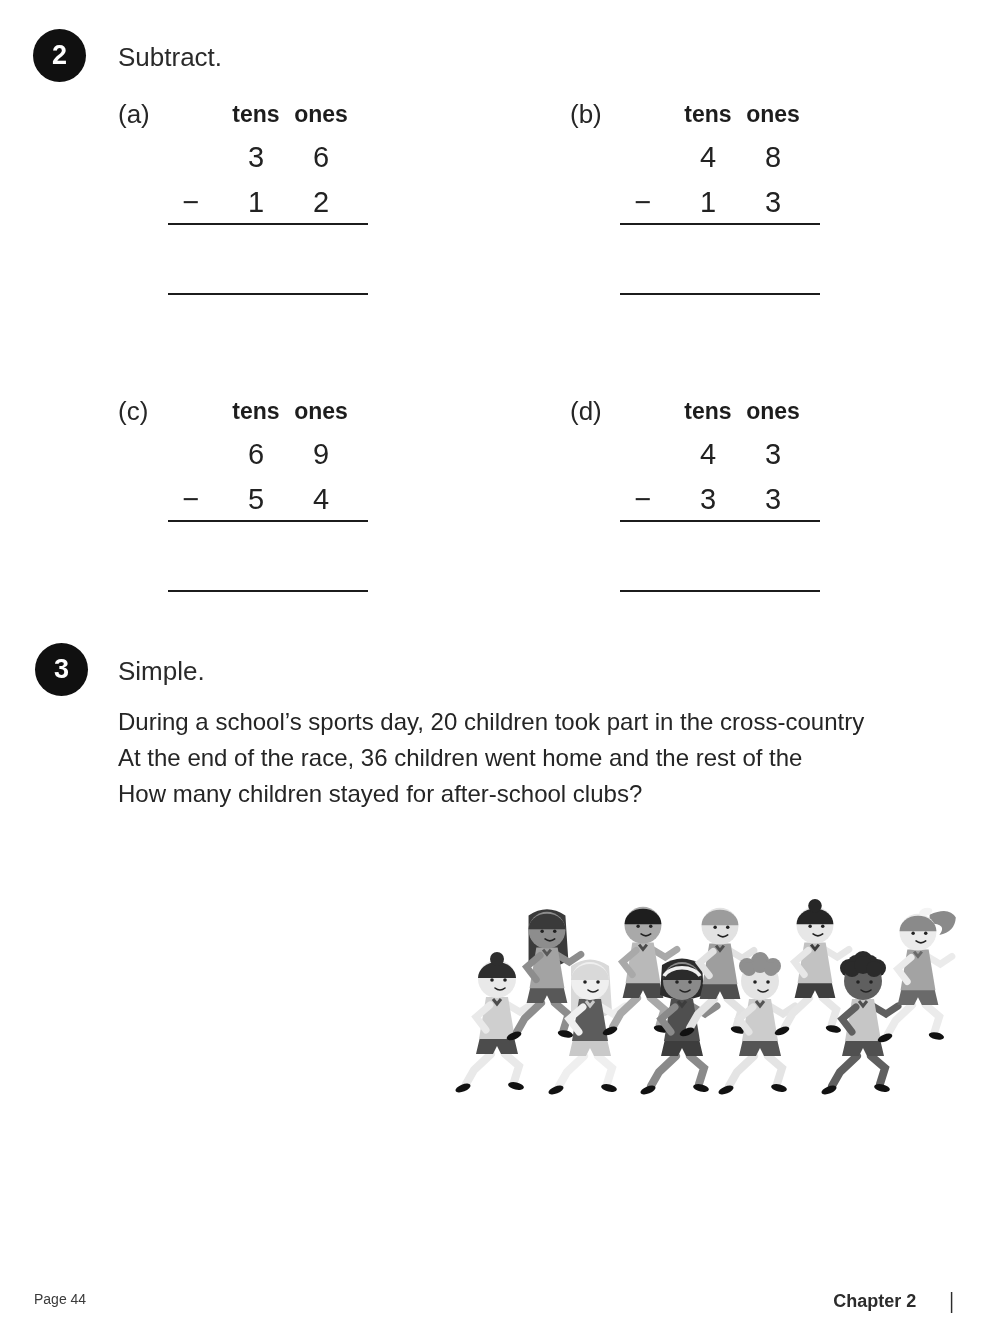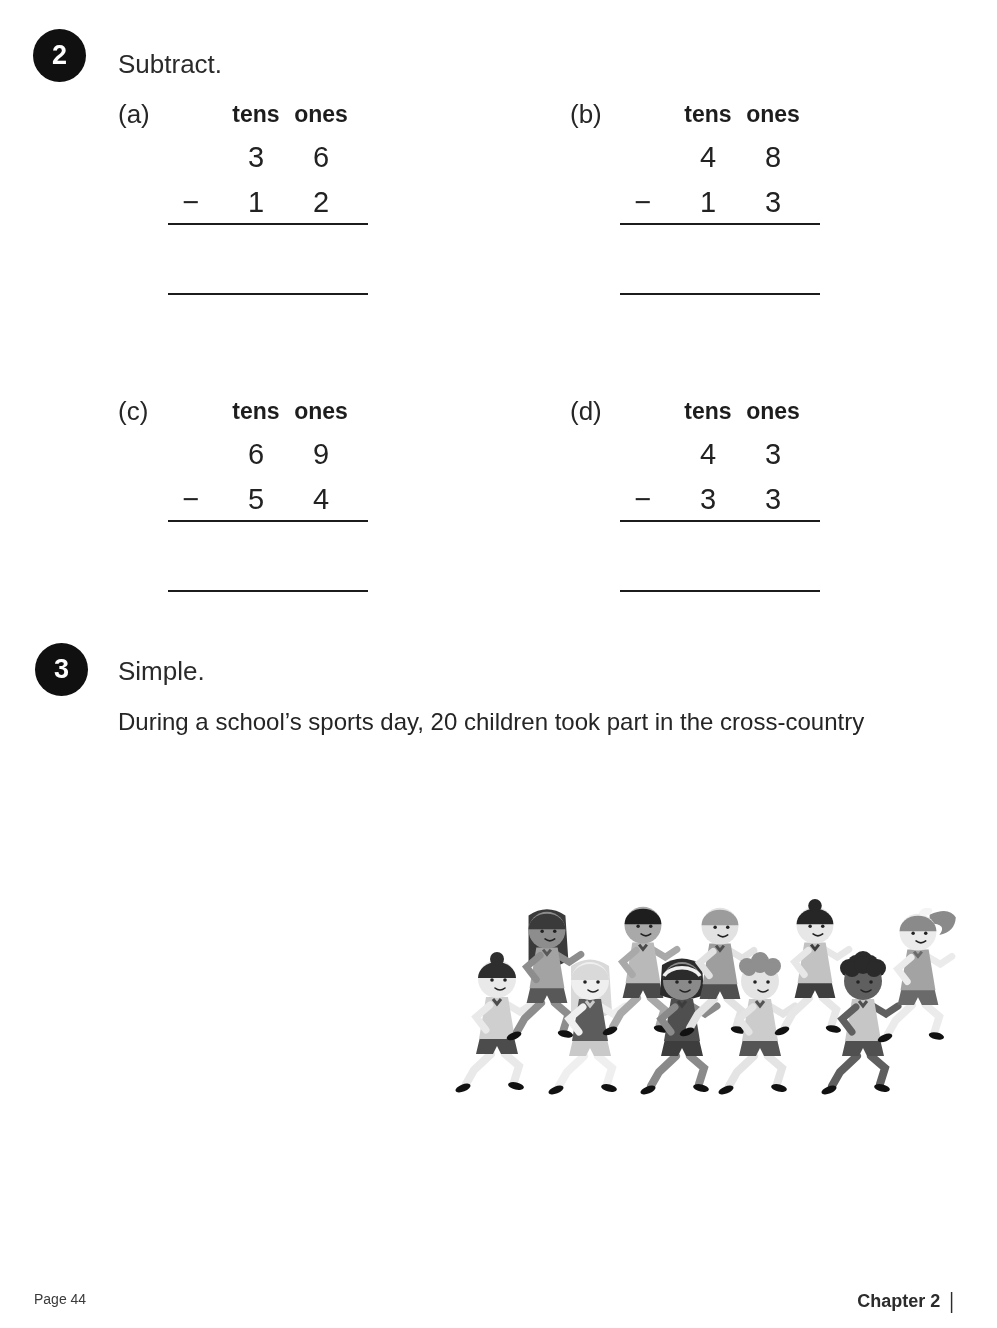--- a/index.html
+++ b/index.html
@@ -18,21 +18,21 @@
     width: 53px; height: 53px;
     border-radius: 50%;
     background: #101010;
     color: #ffffff;
     display: flex; align-items: center; justify-content: center;
     font-size: 27px; font-weight: bold;
   }
   .badge-q2 { left: 33px; top: 29px; }
   .badge-q3 { left: 35px; top: 643px; }
   .prompt { position: absolute; font-size: 26px; color: #2a2a2a; }
-  .prompt-q2 { left: 118px; top: 42px; margin-top: 7px; }
+  .prompt-q2 { left: 118px; top: 42px; }
   .prompt-q3 { left: 118px; top: 656px; }
 
   
   .problem { position: absolute; width: 260px; height: 205px; }
   .prob-a { left: 118px; top: 97px; }
   .prob-b { left: 570px; top: 97px; }
   .prob-c { left: 118px; top: 394px; }
   .prob-d { left: 570px; top: 394px; }
   .problem span { position: absolute; display: block; }
   .plabel { left: 0; top: 2px; font-size: 26px; }
@@ -64,21 +64,21 @@
   .illus { position: absolute; left: 450px; top: 883px; width: 525px; height: 218px; }
 
   
   .footer-left {
     position: absolute; left: 34px; top: 1291px;
     font-size: 14px; color: #3a3a3a;
   }
   .footer-right {
     position: absolute; right: 34px; top: 1291px;
     font-size: 18px; color: #2c2c2c;
-    display: flex; align-items: center;
+    display: flex; align-items: center; gap: 24px;
   }
   .footer-right .chapter { font-weight: bold; }
   .footer-right .sep { margin: 0 9px; font-weight: 400; transform: scaleY(1.25); display: inline-block; color: #2c2c2c; }
 </style>
 </head>
 <body>
 
 <div class="page">
 
   <div class="badge badge-q2">
@@ -138,20 +138,22 @@
     <div class="rule rule-2"></div>
   </div>
 
   <div class="badge badge-q3">
     <span>3</span>
   </div>
   <div class="prompt prompt-q3">Simple.</div>
 
   <div class="story">
     <p>During a school’s sports day, 20 children took part in the cross-country</p>
+    <p>At the end of the race, 36 children went home and the rest of the</p>
+    <p>How many children stayed for after-school clubs?</p>
   </div>
 
   <div class="illus"><svg viewBox="0 0 525 218" width="525" height="218" xmlns="http://www.w3.org/2000/svg">
         <g transform="translate(3.0,68) scale(1)">
           <path d="M52,52 L67,61 L79,53" stroke="#e9e9e9" stroke-width="7" stroke-linecap="round" fill="none"></path>
           <path d="M38,103 L21,119 L13,133" stroke="#e9e9e9" stroke-width="8" stroke-linecap="round" fill="none"></path>
           <ellipse cx="10" cy="137" rx="8" ry="3.6" fill="#111" transform="rotate(-22 10 137)"></ellipse>
           <path d="M52,103 L66,115 L61,131" stroke="#e9e9e9" stroke-width="8" stroke-linecap="round" fill="none"></path>
           <ellipse cx="63" cy="135" rx="8" ry="3.6" fill="#111" transform="rotate(12 63 135)"></ellipse>
           <path d="M27,86 L61,86 L65,103 L48,103 L44,95 L40,103 L23,103 Z" fill="#4c4c4c"></path>

